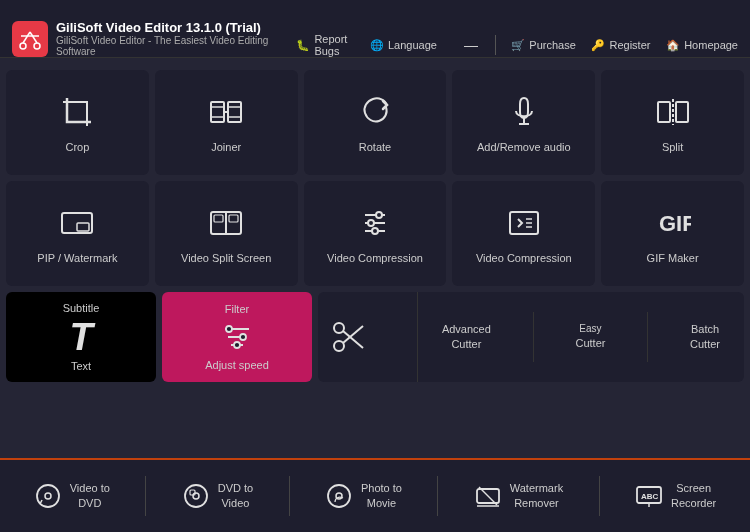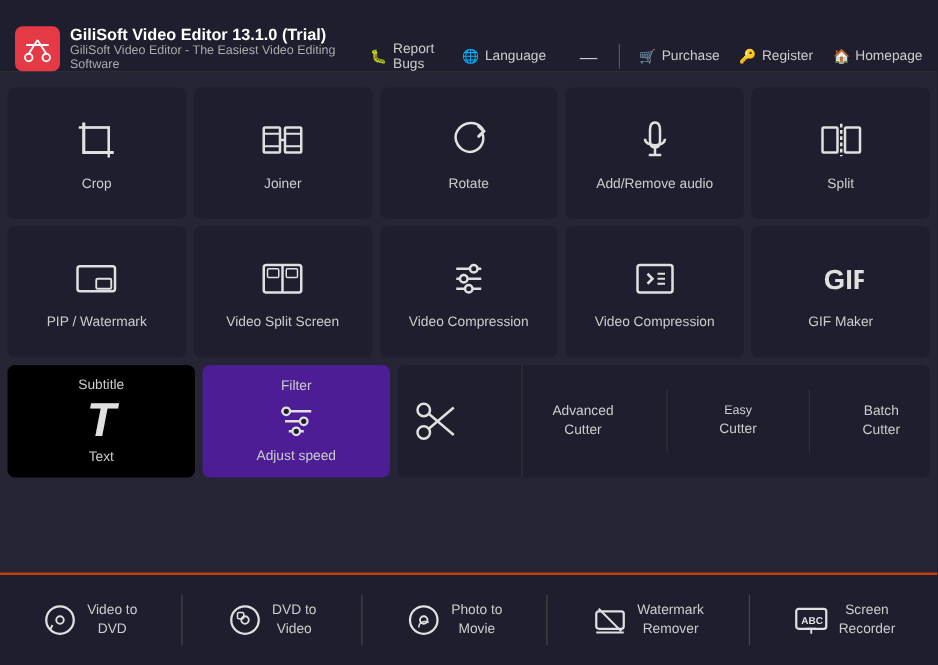--- a/index.html
+++ b/index.html
@@ -138,21 +138,21 @@
       font-size: 11px;
       color: #cccccc;
       text-align: center;
     }
     .sub-label-bottom {
       font-size: 11px;
       color: #cccccc;
     }
 
     .tool-item-filter {
-      background: #4c1d95;
+      background: #be185d;
       border-radius: 6px;
       display: flex;
       flex-direction: column;
       align-items: center;
       justify-content: center;
       padding: 10px 8px;
       cursor: pointer;
       min-height: 85px;
       gap: 2px;
     }

